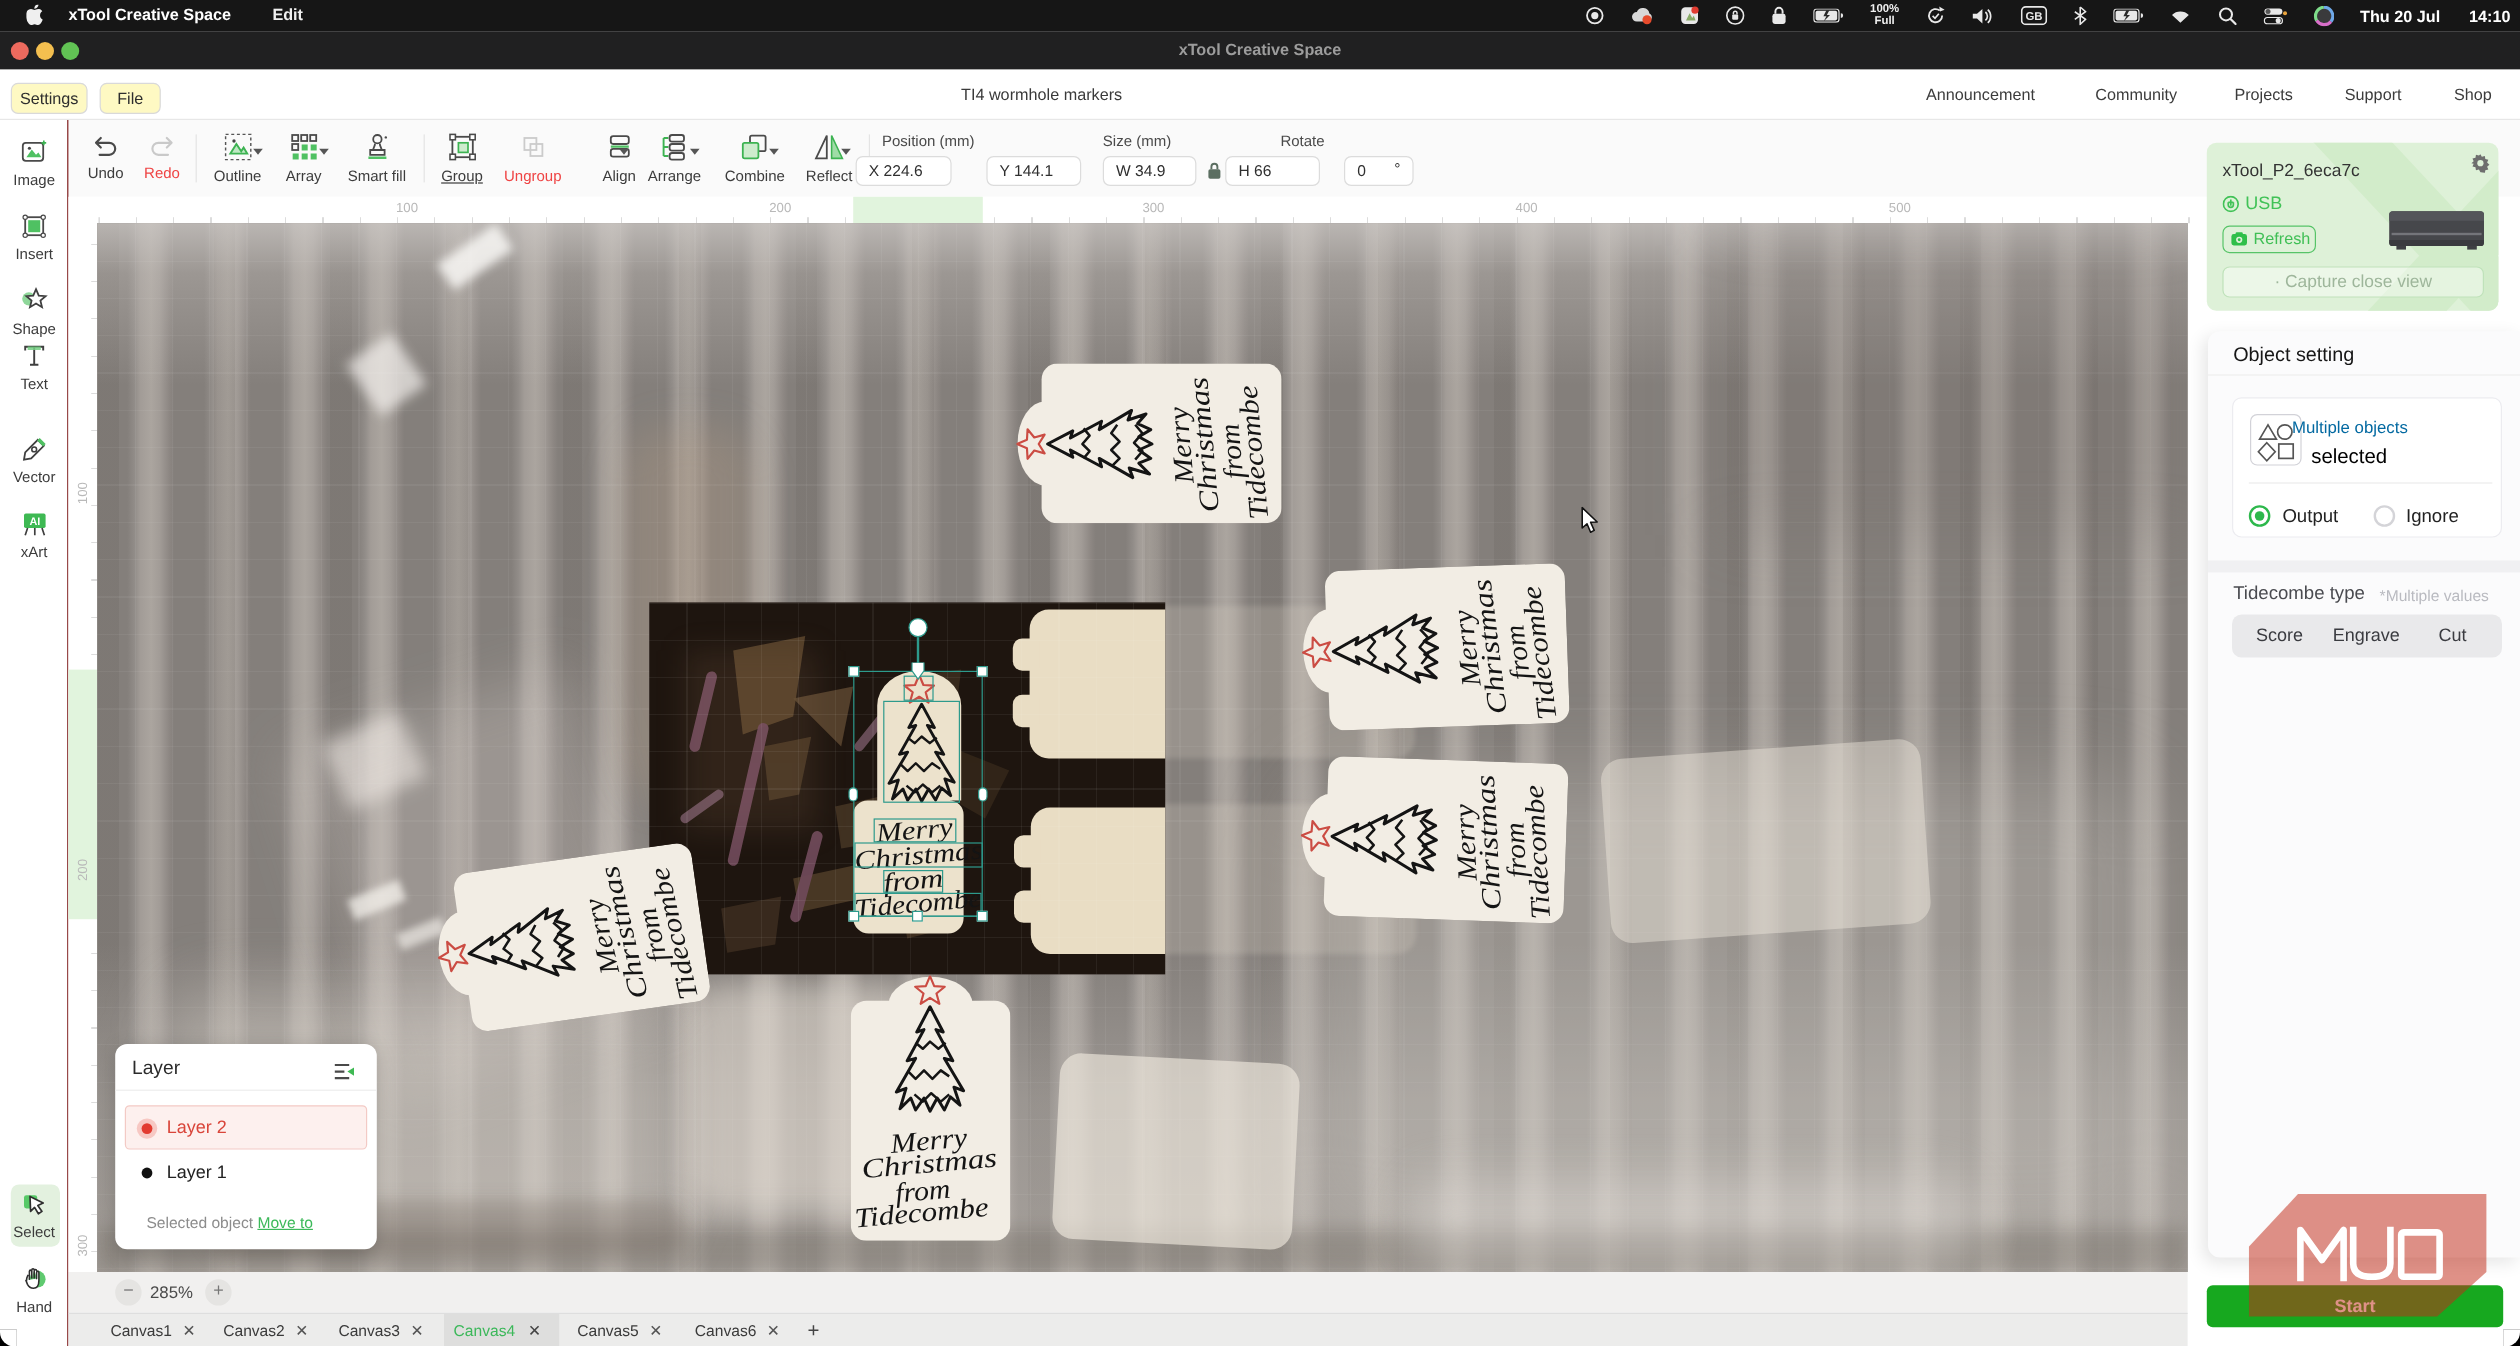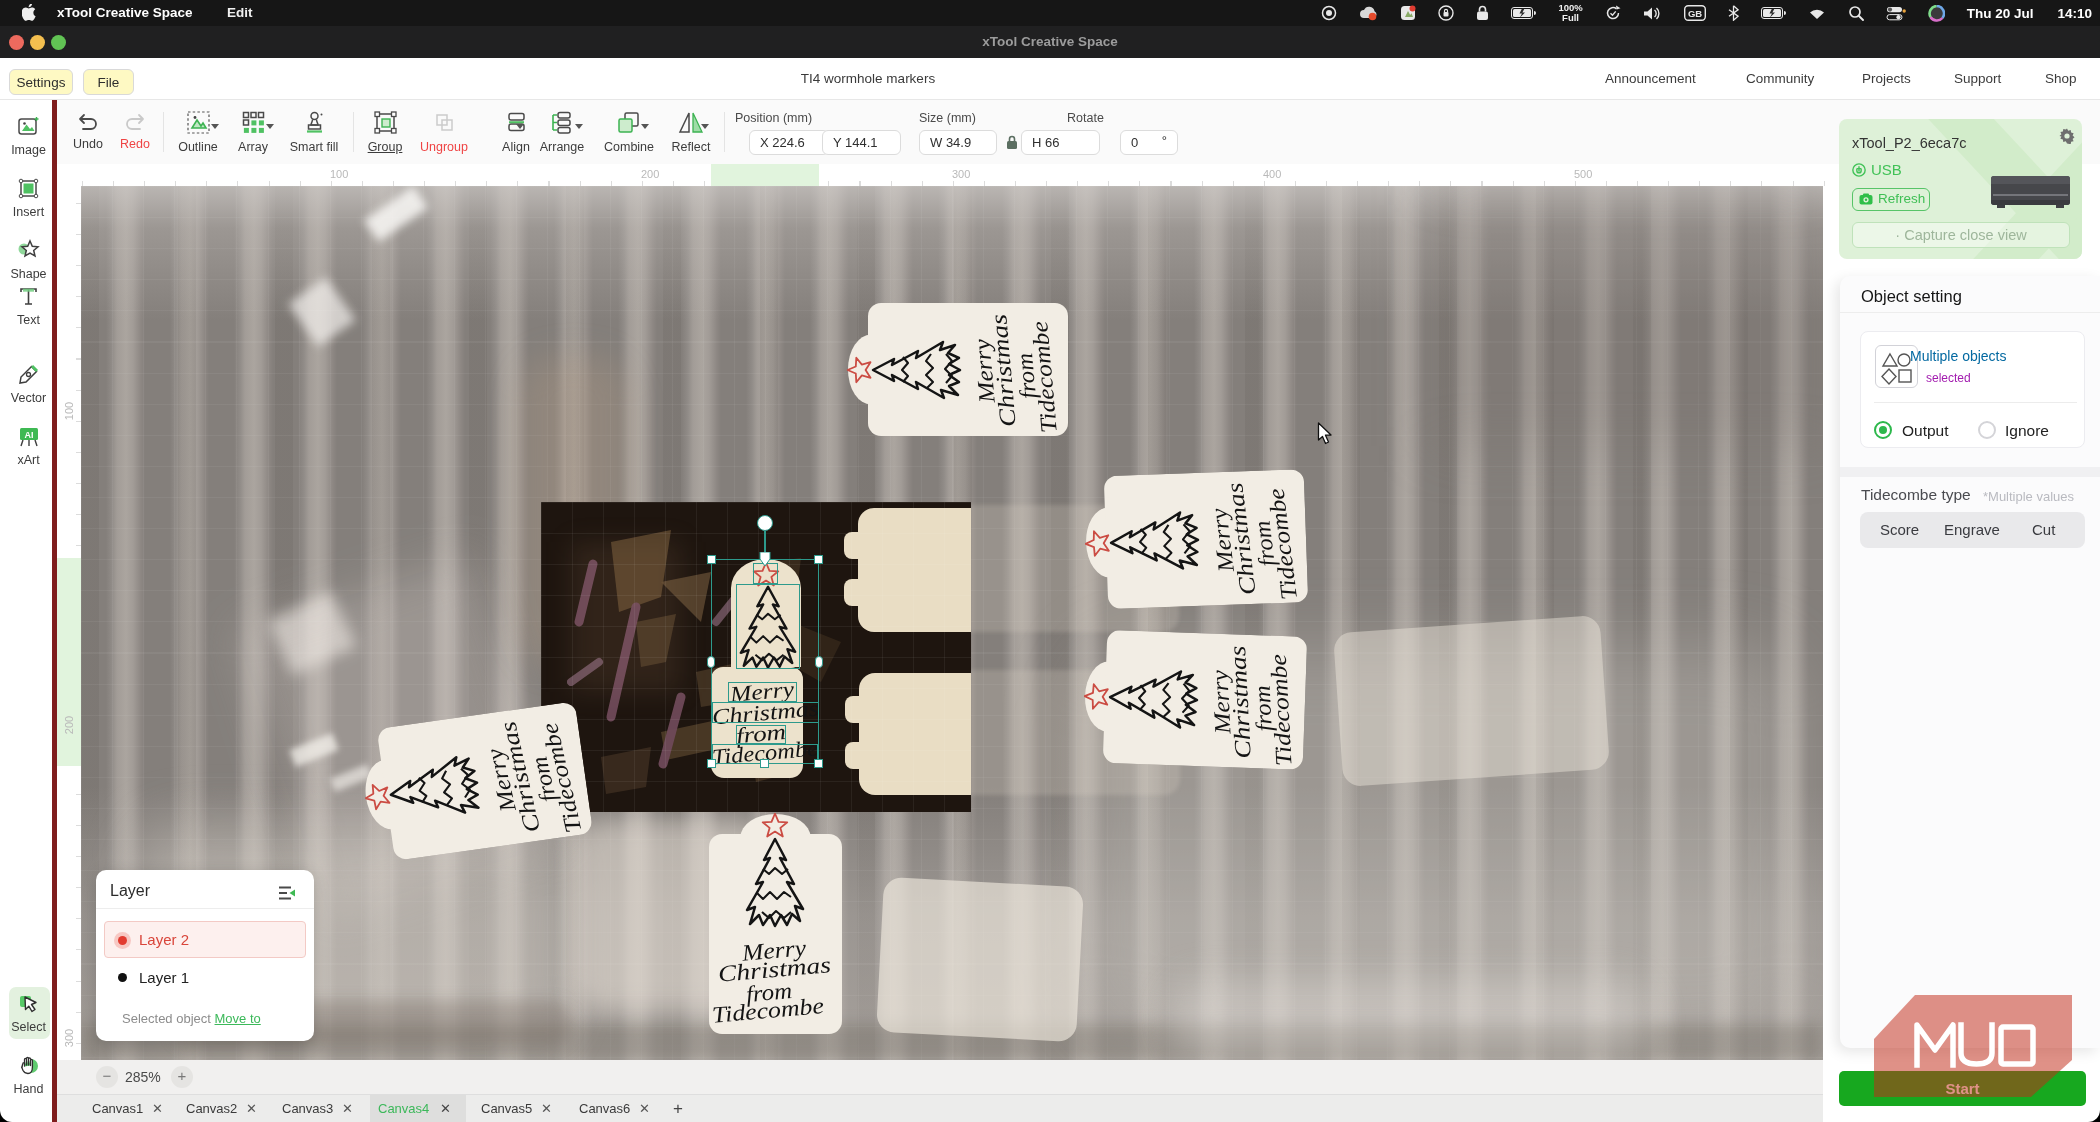--- a/index.html
+++ b/index.html
@@ -28,21 +28,21 @@
   border-bottom:1px solid #e7e7e7; }
 #header .btn { position:absolute; top:11px; height:26px; border:1px solid #d9d9d9; border-radius:6px;
   background:#fef9c3; font-size:13.5px; color:#2e2e2e; display:flex; align-items:center; justify-content:center; }
 #header .doc { position:absolute; left:0; top:0; width:1736px; text-align:center; line-height:42px;
   font-size:13.5px; color:#3a3a3a; }
 #header .nav { position:absolute; top:0; line-height:42px; font-size:13.5px; color:#3c3c3c; }
 
 
 #toolbar { position:absolute; left:57px; top:100px; width:2043px; height:64px; background:#fafafa; }
 #sidebar { position:absolute; left:0; top:100px; width:57px; height:1022px; background:#fff;
-  border-right:5px solid #7f1d1d; font-size:11.5px; }
+  border-right:1px solid #7f1d1d; font-size:11.5px; }
 .tbi { position:absolute; top:10px; text-align:center; color:#3c3c3c; font-size:12.5px; }
 .tbi svg { display:block; margin:0 auto 5px; }
 .tbi .lab { white-space:nowrap; }
 .tbi.dis { color:#ef4444; }
 .tsep { position:absolute; top:12px; width:1px; height:40px; background:#e4e4e4; }
 .caret { position:absolute; width:0; height:0; border-left:4px solid transparent; border-right:4px solid transparent;
   border-top:5px solid #555; }
 .fldlab { position:absolute; top:11px; font-size:12.5px; color:#4a4a4a; }
 .fld { position:absolute; top:30px; height:25px; background:#fff; border:1px solid #dcdcdc; border-radius:6px;
   font-size:13px; color:#2f2f2f; display:flex; align-items:center; padding-left:10px; }
@@ -323,21 +323,21 @@
     <svg width="27" height="25" viewBox="0 0 27 25" fill="none">
       <path d="M11 3 L11 22 L2 22 Z" stroke="#4a4a4a" stroke-width="1.5"></path>
       <path d="M15 3 L15 22 L24 22 Z" fill="#9fdca7" stroke="#3db352" stroke-width="1.3"></path>
     </svg>
     <div class="lab">Reflect</div>
   </div>
   <div class="caret" style="left:644px; top:24px;"></div>
   <div class="tsep" style="left:667px;"></div>
 
   <div class="fldlab" style="left:678px;">Position (mm)</div>
-  <div class="fld" style="left:692px; width:80px;">X 224.6</div>
+  <div class="fld" style="left:656px; width:80px;">X 224.6</div>
   <div class="fld" style="left:765px; width:79px;">Y 144.1</div>
   <div class="fldlab" style="left:862px;">Size (mm)</div>
   <div class="fld" style="left:862px; width:78px;">W 34.9</div>
   <svg width="12" height="15" viewBox="0 0 12 15" style="position:absolute; left:949px; top:35px;">
     <rect x="1" y="6" width="10" height="8" rx="1.5" fill="#5b6e61"></rect>
     <path d="M3.5 6 V4 a2.5 2.5 0 0 1 5 0 V6" stroke="#5b6e61" stroke-width="1.6" fill="none"></path>
   </svg>
   <div class="fld" style="left:964px; width:79px;">H 66</div>
   <div class="fldlab" style="left:1010px;">Rotate</div>
   <div class="fld" style="left:1063px; width:58px;">0<span style="position:absolute; right:10px; top:2px;">°</span></div>
@@ -629,21 +629,21 @@
 
   <div class="abs" style="left:20px; top:55px; width:225px; height:117px; background:#fff; border:1px solid #ececf0; border-radius:8px;">
     <div class="abs" style="left:14px; top:13px; width:43px; height:43px; border:1px solid #d2d2d8; border-radius:6px;"></div>
     <svg class="abs" style="left:14px; top:13px;" width="43" height="43" viewBox="0 0 43 43" fill="none" stroke="#555" stroke-width="1.4">
       <path d="M15,9 L22,21 L8,21 Z"></path>
       <circle cx="29" cy="15" r="6"></circle>
       <path d="M14,24 L21,31.5 L14,39 L7,31.5 Z"></path>
       <rect x="24" y="25" width="12" height="12"></rect>
     </svg>
     <div class="abs" style="left:49px; top:16px; font-size:14px; color:#0369a1;">Multiple objects</div>
-    <div class="abs" style="left:65px; top:39px; font-size:12px; color:#a21caf;">selected</div>
+    <div class="abs" style="left:65px; top:39px; font-size:17px; color:#000000;">selected</div>
     <div class="abs" style="left:13px; top:70px; width:203px; height:1px; background:#ececec;"></div>
     <div class="abs" style="left:13px; top:89px; width:18px; height:18px; border:2px solid #2db84c; border-radius:50%; background:#fff;"></div>
     <div class="abs" style="left:18px; top:94px; width:8px; height:8px; border-radius:50%; background:#2db84c;"></div>
     <div class="abs" style="left:41px; top:90px; font-size:15.5px; color:#222;">Output</div>
     <div class="abs" style="left:117px; top:89px; width:18px; height:18px; border:2px solid #d4d4d8; border-radius:50%; background:#fff;"></div>
     <div class="abs" style="left:144px; top:90px; font-size:15.5px; color:#222;">Ignore</div>
   </div>
   <div class="abs" style="left:0px; top:191px; width:260px; height:10px; background:#f0f0f2;"></div>
   <div class="abs" style="left:21px; top:210px; font-size:15.5px; color:#4a4b50; font-weight:500;">Tidecombe type</div>
   <div class="abs" style="left:143px; top:213px; font-size:13px; color:#b9bac0;">*Multiple values</div>

